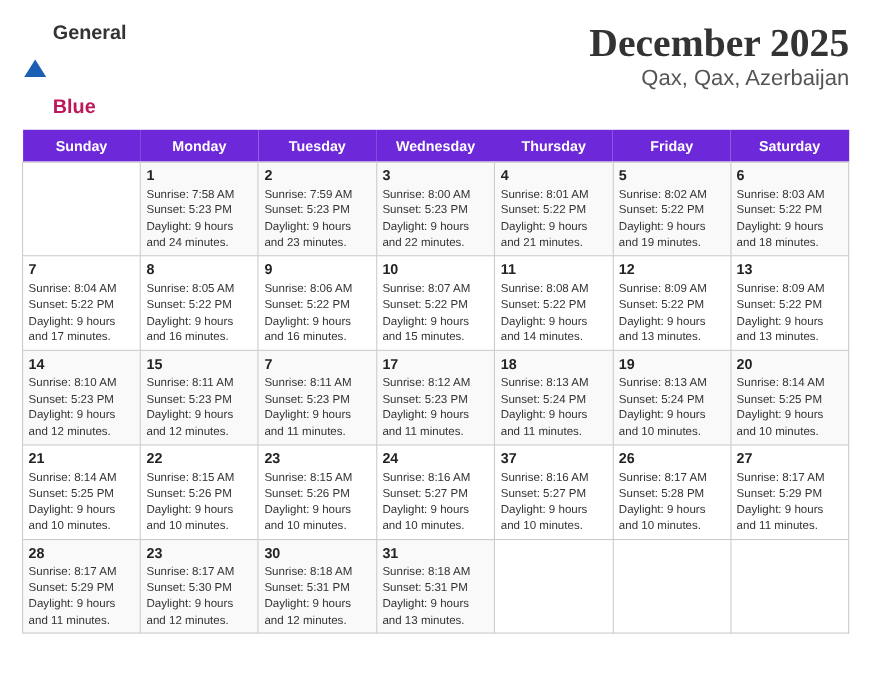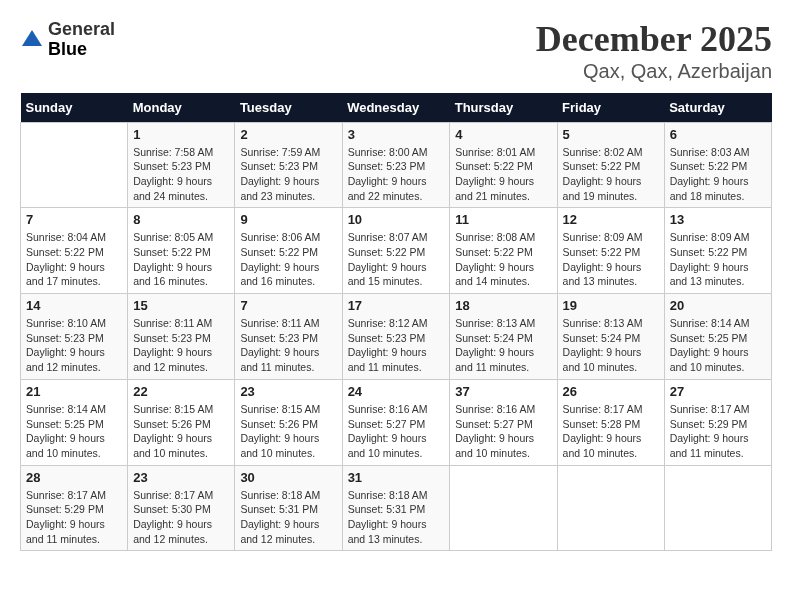--- a/index.html
+++ b/index.html
@@ -18,30 +18,31 @@
     }
     .logo {
       display: flex;
       align-items: center;
       gap: 4px;
     }
     .logo-text {
       display: flex;
       flex-direction: column;
       line-height: 1.1;
+      gap: 48px;
     }
     .logo-general {
       font-size: 18px;
       font-weight: bold;
       color: #333;
     }
     .logo-blue {
       font-size: 18px;
       font-weight: bold;
-      color: #000000;
+      color: #be185d;
     }
     .logo-icon {
       width: 24px;
       height: 24px;
     }
     .title-block {
       text-align: right;
     }
     .month-title {
       font-size: 36px;
@@ -53,24 +54,24 @@
     .location {
       font-size: 20px;
       color: #555;
     }
     table {
       width: 100%;
       border-collapse: collapse;
       font-size: 11px;
     }
     thead tr th {
-      background-color: #0f172a;
+      background-color: #6d28d9;
       color: #fff;
       padding: 7px 5px;
-      text-align: left;
+      text-align: center;
       font-size: 13px;
       font-weight: bold;
     }
     tbody tr td {
       border: 1px solid #ccc;
       vertical-align: top;
       padding: 4px 5px;
       width: 108px;
       min-height: 80px;
       background: #fff;

